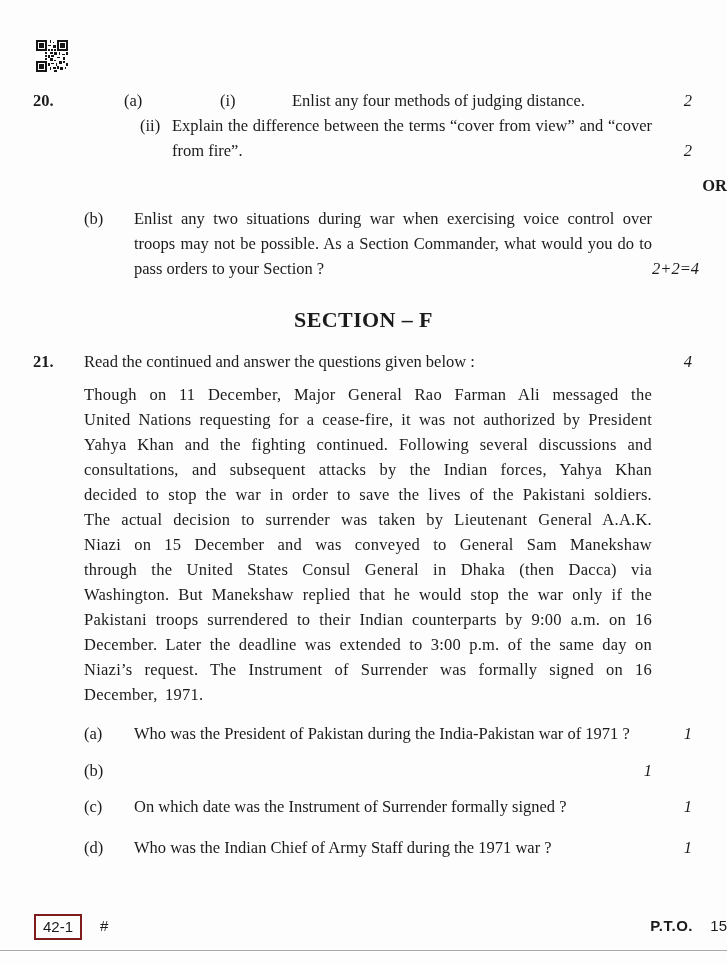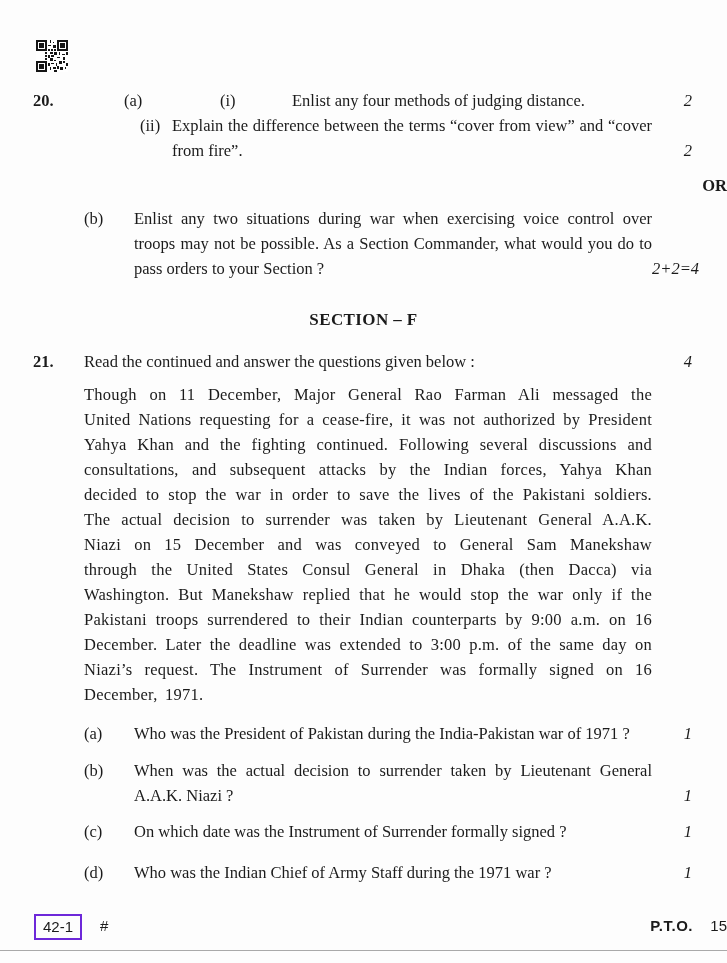--- a/index.html
+++ b/index.html
@@ -34,21 +34,21 @@
     font-style: italic;
     text-align: right;
     align-self: end;
     white-space: nowrap;
   }
   .or-row { margin: 10px 0 0 230px; font-weight: 700; text-align: right; }
   .section-heading {
     margin-top: 26px;
     text-align: center;
     font-weight: 700;
-    font-size: 17px;
+    font-size: 22px;
     letter-spacing: 0.4px;
   }
   .paragraph {
     margin: 8px 35px 0 84px;
     width: 568px;
     text-align: justify;
     letter-spacing: 0.25px;
     word-spacing: 3px;
   }
   .sub-a { margin-top: 14px; }
@@ -60,21 +60,21 @@
     left: 0; right: 0;
     top: 914px;
     height: 28px;
     font-family: "Liberation Sans", sans-serif;
     font-size: 15px;
     line-height: 24px;
   }
   .paper-code {
     position: absolute;
     left: 34px; top: 0;
-    border: 2px solid #6d28d9;
+    border: 2px solid #7f1d1d;
     padding: 0 7px;
     height: 22px;
     line-height: 22px;
   }
   .hash { position: absolute; left: 100px; top: 0; }
   .page-number { position: absolute; left: 0; right: 0; top: 0; text-align: right; }
   .pto { position: absolute; right: 34px; top: 0; letter-spacing: 0.5px; font-weight: bold; }
   .bottom-rule {
     position: absolute;
     left: 0; right: 0;
@@ -177,21 +177,20 @@
   <div class="row row-b sub-a">
     <span></span>
     <span>(a)</span>
     <span class="qtext">Who was the President of Pakistan during the India-Pakistan war of 1971 ?</span>
     <span class="marks">1</span>
   </div>
 
   <div class="row row-b sub-b">
     <span></span>
     <span>(b)</span>
-    <span class="qtext">When was the actual decision to surrender taken by Lieutenant General A.A.K. Niazi ?</span>
     <span class="marks">1</span>
   </div>
 
   <div class="row row-b sub-c">
     <span></span>
     <span>(c)</span>
     <span class="qtext">On which date was the Instrument of Surrender formally signed ?</span>
     <span class="marks">1</span>
   </div>
 

